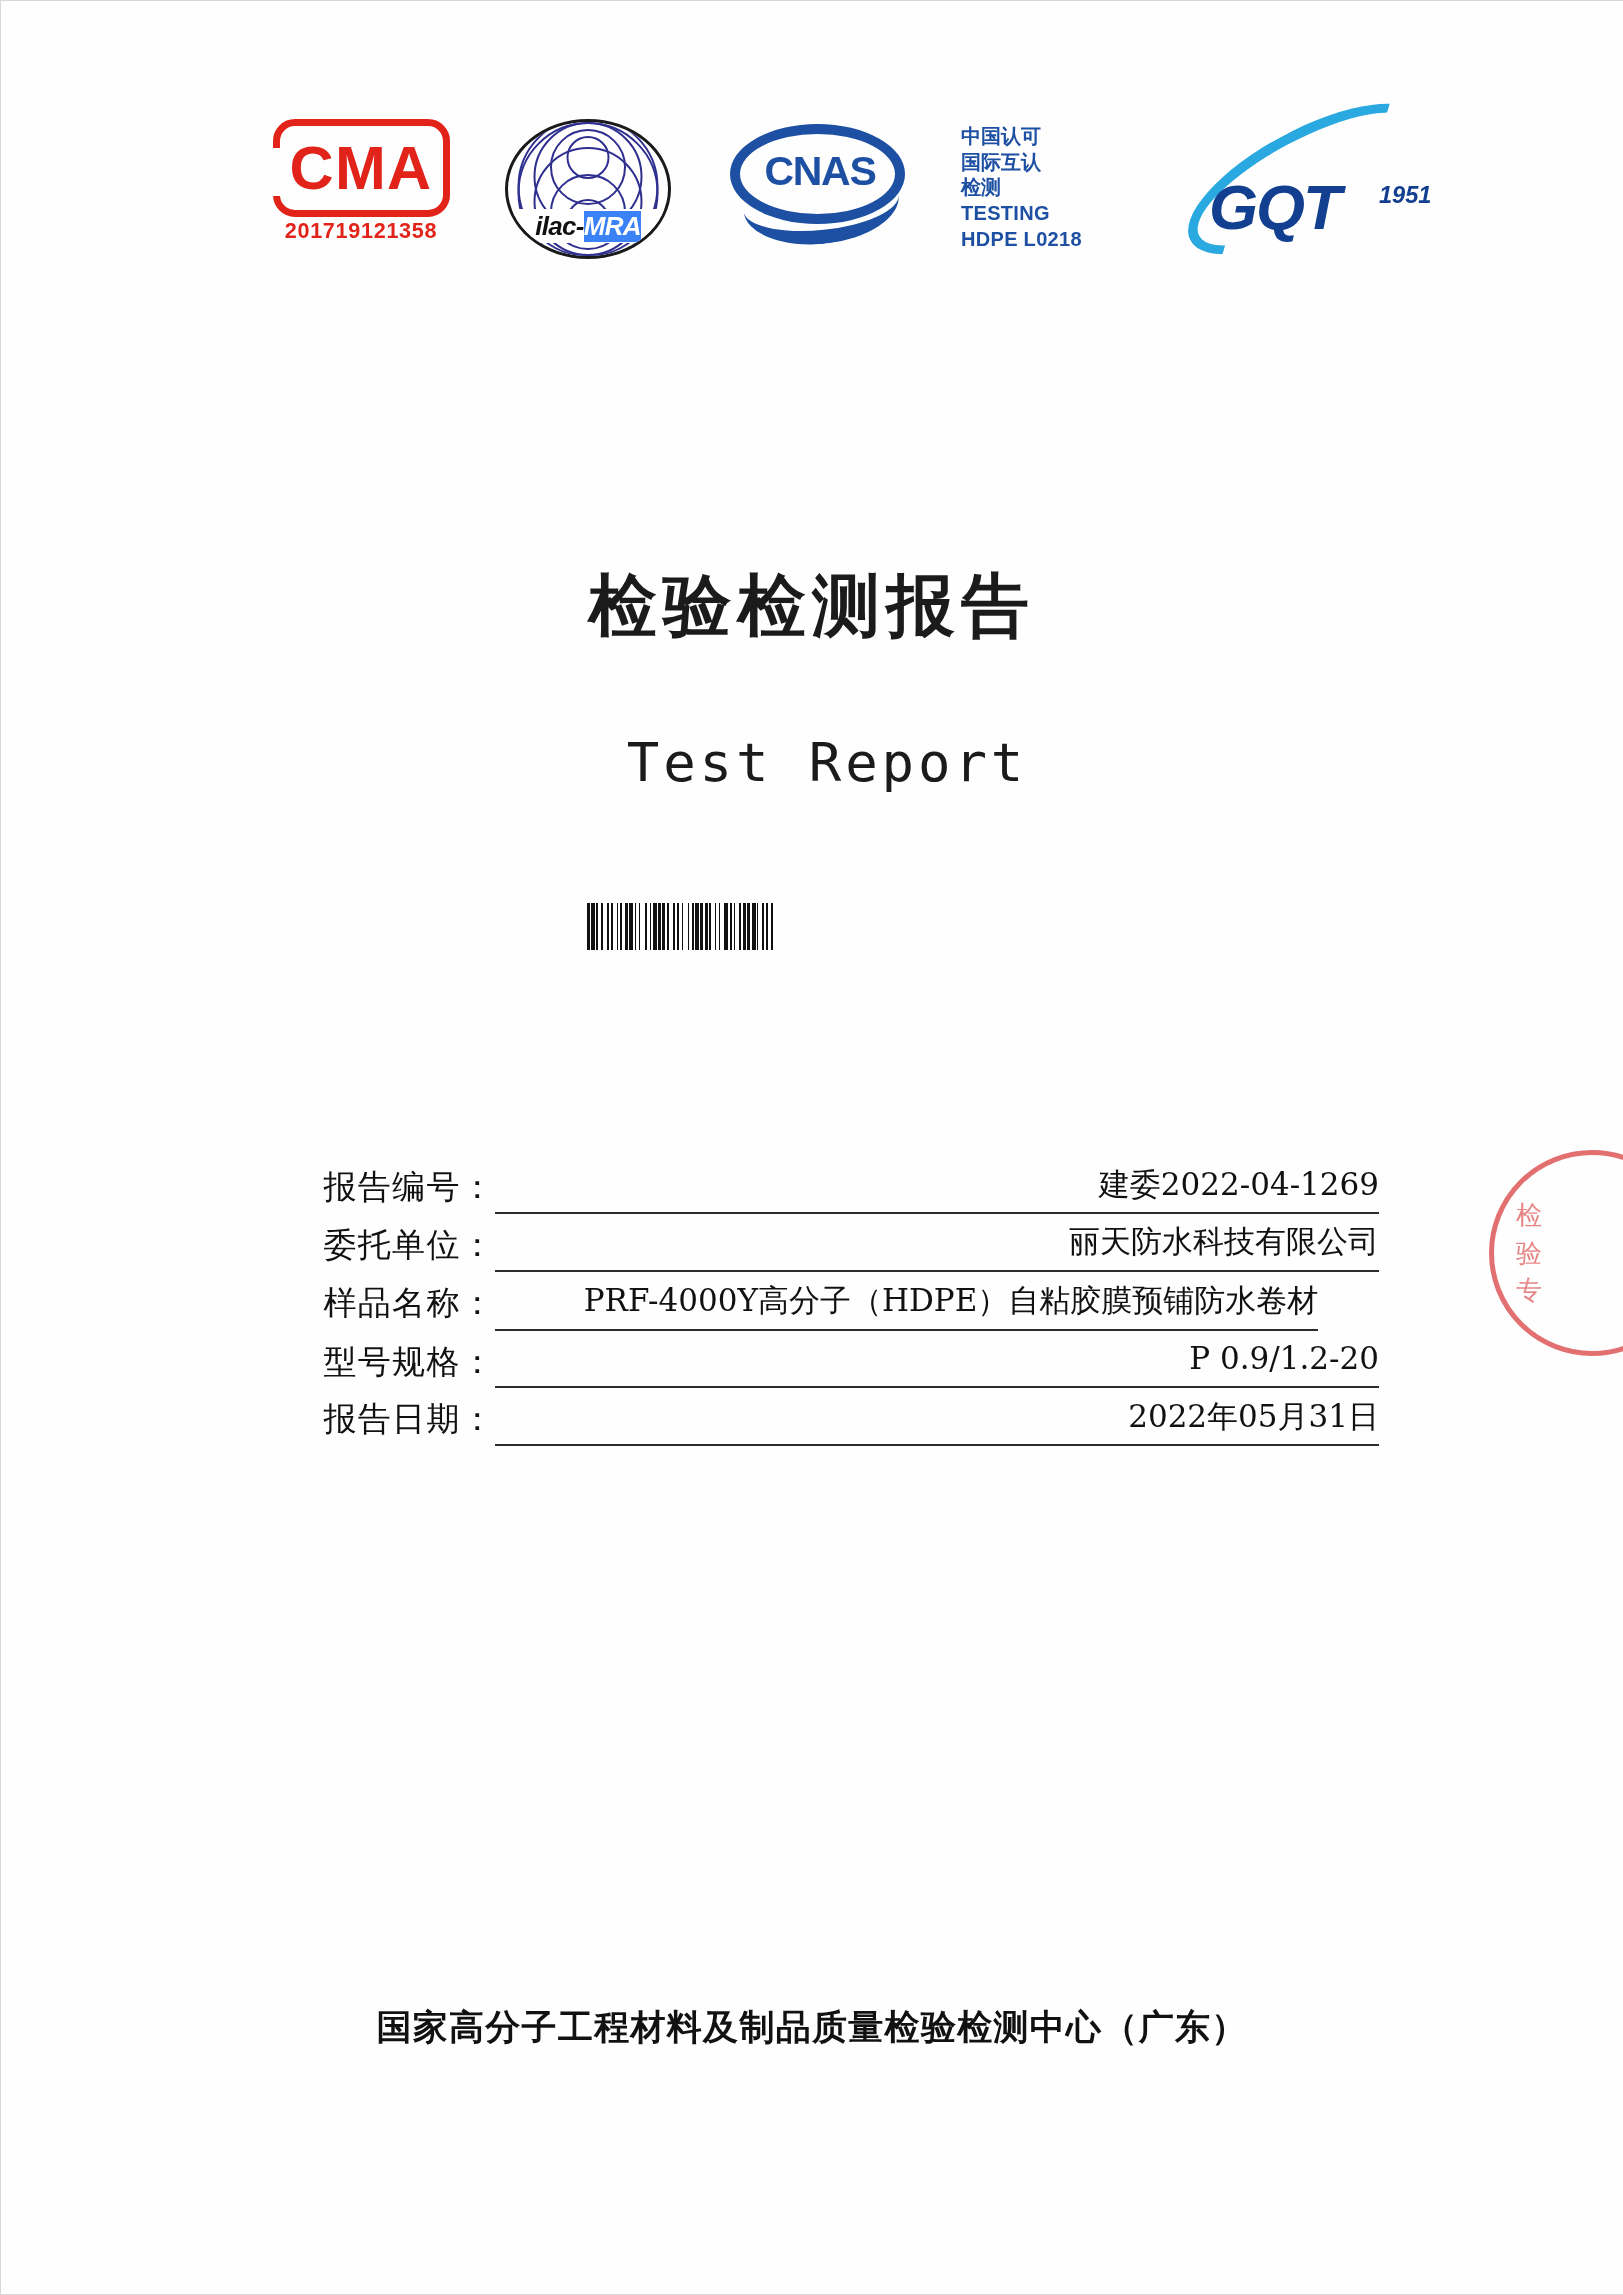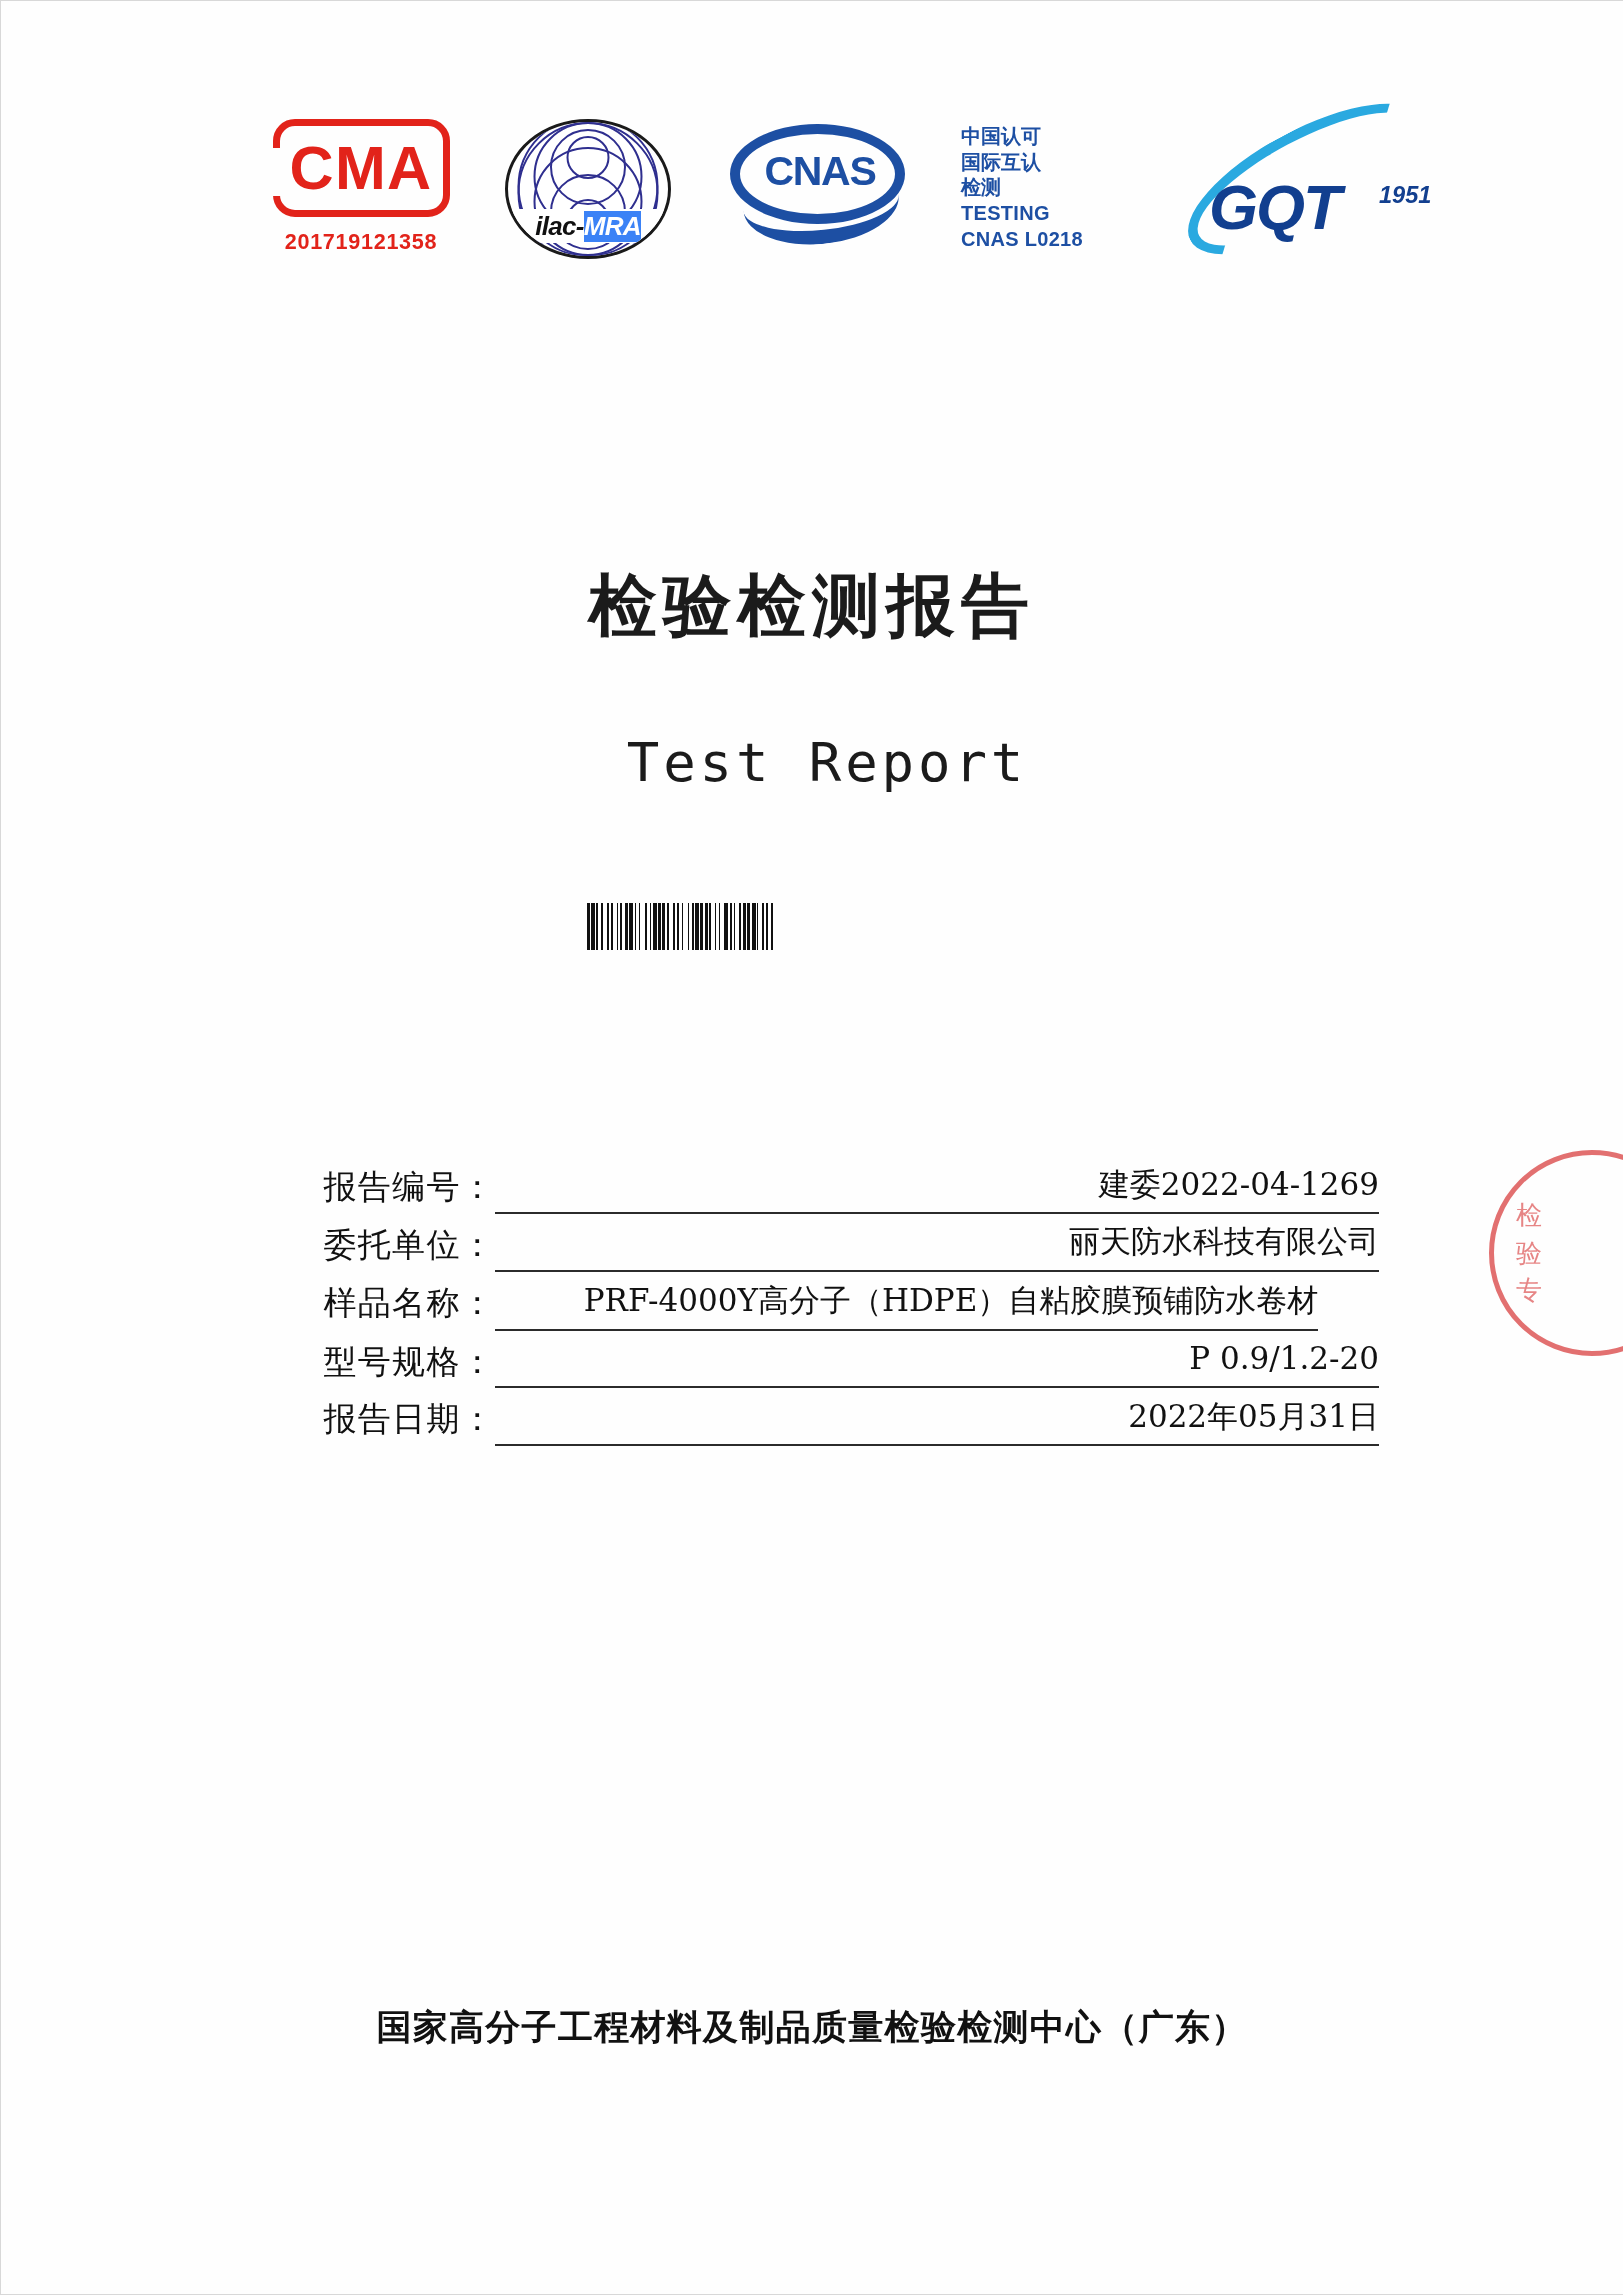--- a/index.html
+++ b/index.html
@@ -66,21 +66,21 @@
     top: 22px;
     width: 17px;
     height: 48px;
     background: #fefefe;
   }
   .ma-number {
     font-family: "Liberation Sans", sans-serif;
     font-weight: bold;
     font-size: 21.6px;
     color: #e2231a;
-    margin-top: 12px;
+    margin-top: 1px;
     letter-spacing: 0.7px;
   }
 
   
   .logo-ilac { width: 174px; }
   .ilac-circle {
     width: 160px;
     height: 134px;
     border: 3.3px solid #1a1a1a;
     border-radius: 50%;
@@ -360,21 +360,21 @@
         <div class="cnas-swoosh"></div>
         <div class="cnas-text">CNAS</div>
       </div>
     </div>
 
     <div class="logo logo-cnas-cn">
       <div>中国认可</div>
       <div>国际互认</div>
       <div>检测</div>
       <div class="en">TESTING</div>
-      <div class="en">CNAS L0218</div>
+      <div class="en">HDPE L0218</div>
     </div>
 
     <div class="logo logo-gqt">
       <div class="gqt-wrap">
         <div class="gqt-arc"></div>
         <div class="gqt-text">GQT</div>
         <div class="gqt-year">1951</div>
       </div>
     </div>
 

